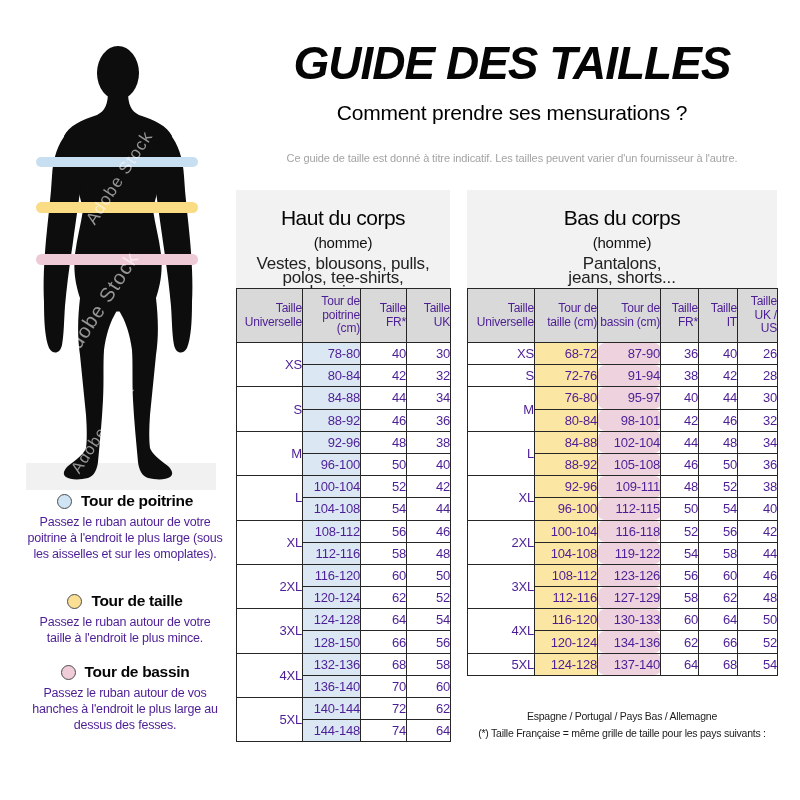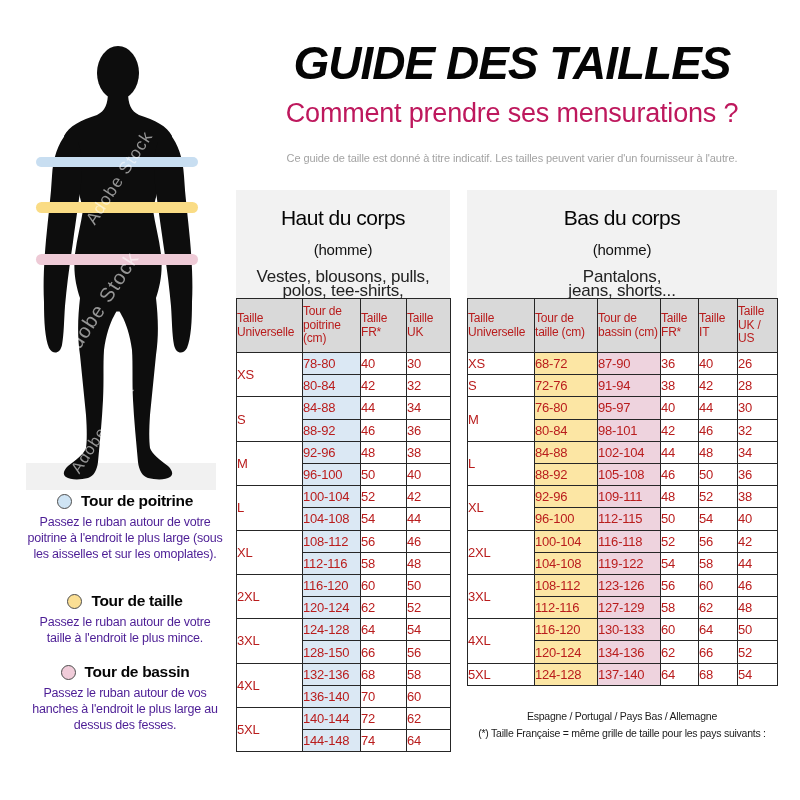--- a/index.html
+++ b/index.html
@@ -17,47 +17,47 @@
   .band-waist{top:202px;height:11px;background:var(--band-yellow);}
   .band-hip{top:254px;height:11px;background:var(--band-pink);}
   .wm{position:absolute;font-size:20px;color:#8f8f8f;mix-blend-mode:screen;
       transform:rotate(-57deg);letter-spacing:1px;white-space:nowrap;}
   .wm1{left:38px;top:295px;}
   .wm2{left:66px;top:168px;font-size:17px;}
   .wm3{left:52px;top:420px;font-size:16px;}
   
   .titles{position:absolute;left:236px;top:38px;width:552px;text-align:center;}
   .titles h1{margin:0;font-size:46px;line-height:50px;font-weight:bold;letter-spacing:-1px;color:#050505;font-style:italic;}
-  .titles h2{margin:12px 0 0 0;font-size:27px;line-height:26px;font-weight:normal;color:#be185d;}
+  .titles h2{margin:12px 0 0 0;font-size:21px;line-height:26px;font-weight:normal;color:#000000;}
   .disclaimer{margin:26px 0 0 0;font-size:11px;color:#a3a3a3;white-space:nowrap;letter-spacing:-0.1px;}
   
   .panel{position:absolute;top:190px;height:108px;background:var(--panel-gray);text-align:center;}
   .panel-upper{left:236px;width:214px;}
   .panel-lower{left:467px;width:310px;}
   .panel h3{margin:16px 0 0 0;font-size:21px;line-height:23px;font-weight:normal;letter-spacing:-0.5px;color:#050505;}
-  .panel .homme{margin:12px;font-size:15px;line-height:17px;color:#111;}
+  .panel .homme{margin:5px;font-size:15px;line-height:17px;color:#111;}
   .panel .panel-desc{margin:6px auto 0 auto;font-size:17px;line-height:14px;color:#222;}
   .panel-upper .panel-desc{width:178px;}
   .panel-lower .panel-desc{width:110px;}
   
-  .size-table{position:absolute;top:298px;border-collapse:collapse;table-layout:fixed;
-              text-align:left;color:#b91c1c;}
+  .size-table{position:absolute;top:288px;border-collapse:collapse;table-layout:fixed;
+              text-align:right;color:#4c1d95;}
   .tbl-upper{left:236px;width:214px;}
   .tbl-lower{left:467px;width:310px;}
   .size-table th,.size-table td{border:1px solid #262626;padding:0;overflow:hidden;}
   .size-table th{background:var(--header-gray);font-weight:normal;font-size:12px;line-height:13.5px;height:53px;}
   .size-table tbody tr{height:22.2px;}
   .size-table td{font-size:13px;background:#ffffff;}
   .tbl-upper col.c0{width:66px}.tbl-upper col.c1{width:58px}
   .tbl-upper col.c2{width:46px}.tbl-upper col.c3{width:44px}
   .tbl-lower col.c0{width:67px}.tbl-lower col.c1{width:63px}.tbl-lower col.c2{width:63px}
   .tbl-lower col.c3{width:38px}.tbl-lower col.c4{width:39px}.tbl-lower col.c5{width:40px}
   td.bg-blue{background:var(--cell-blue);}
   td.bg-yellow{background:var(--cell-yellow);}
-  td.bg-pink{background:var(--cell-pink);}
+  td.bg-pink{background:var(--cell-pink);border-radius:7px;}
   
   .footnote{position:absolute;left:467px;top:708px;width:310px;text-align:center;
             font-size:10.5px;line-height:17px;color:#1c1c1c;}
   .footnote div{white-space:nowrap;letter-spacing:-0.25px;}
   
   .legend{position:absolute;left:16px;top:492px;width:218px;}
   .legend-item{position:absolute;left:0;width:218px;text-align:center;}
   .legend-item.li1{top:0;}
   .legend-item.li2{top:100px;}
   .legend-item.li3{top:171px;}

